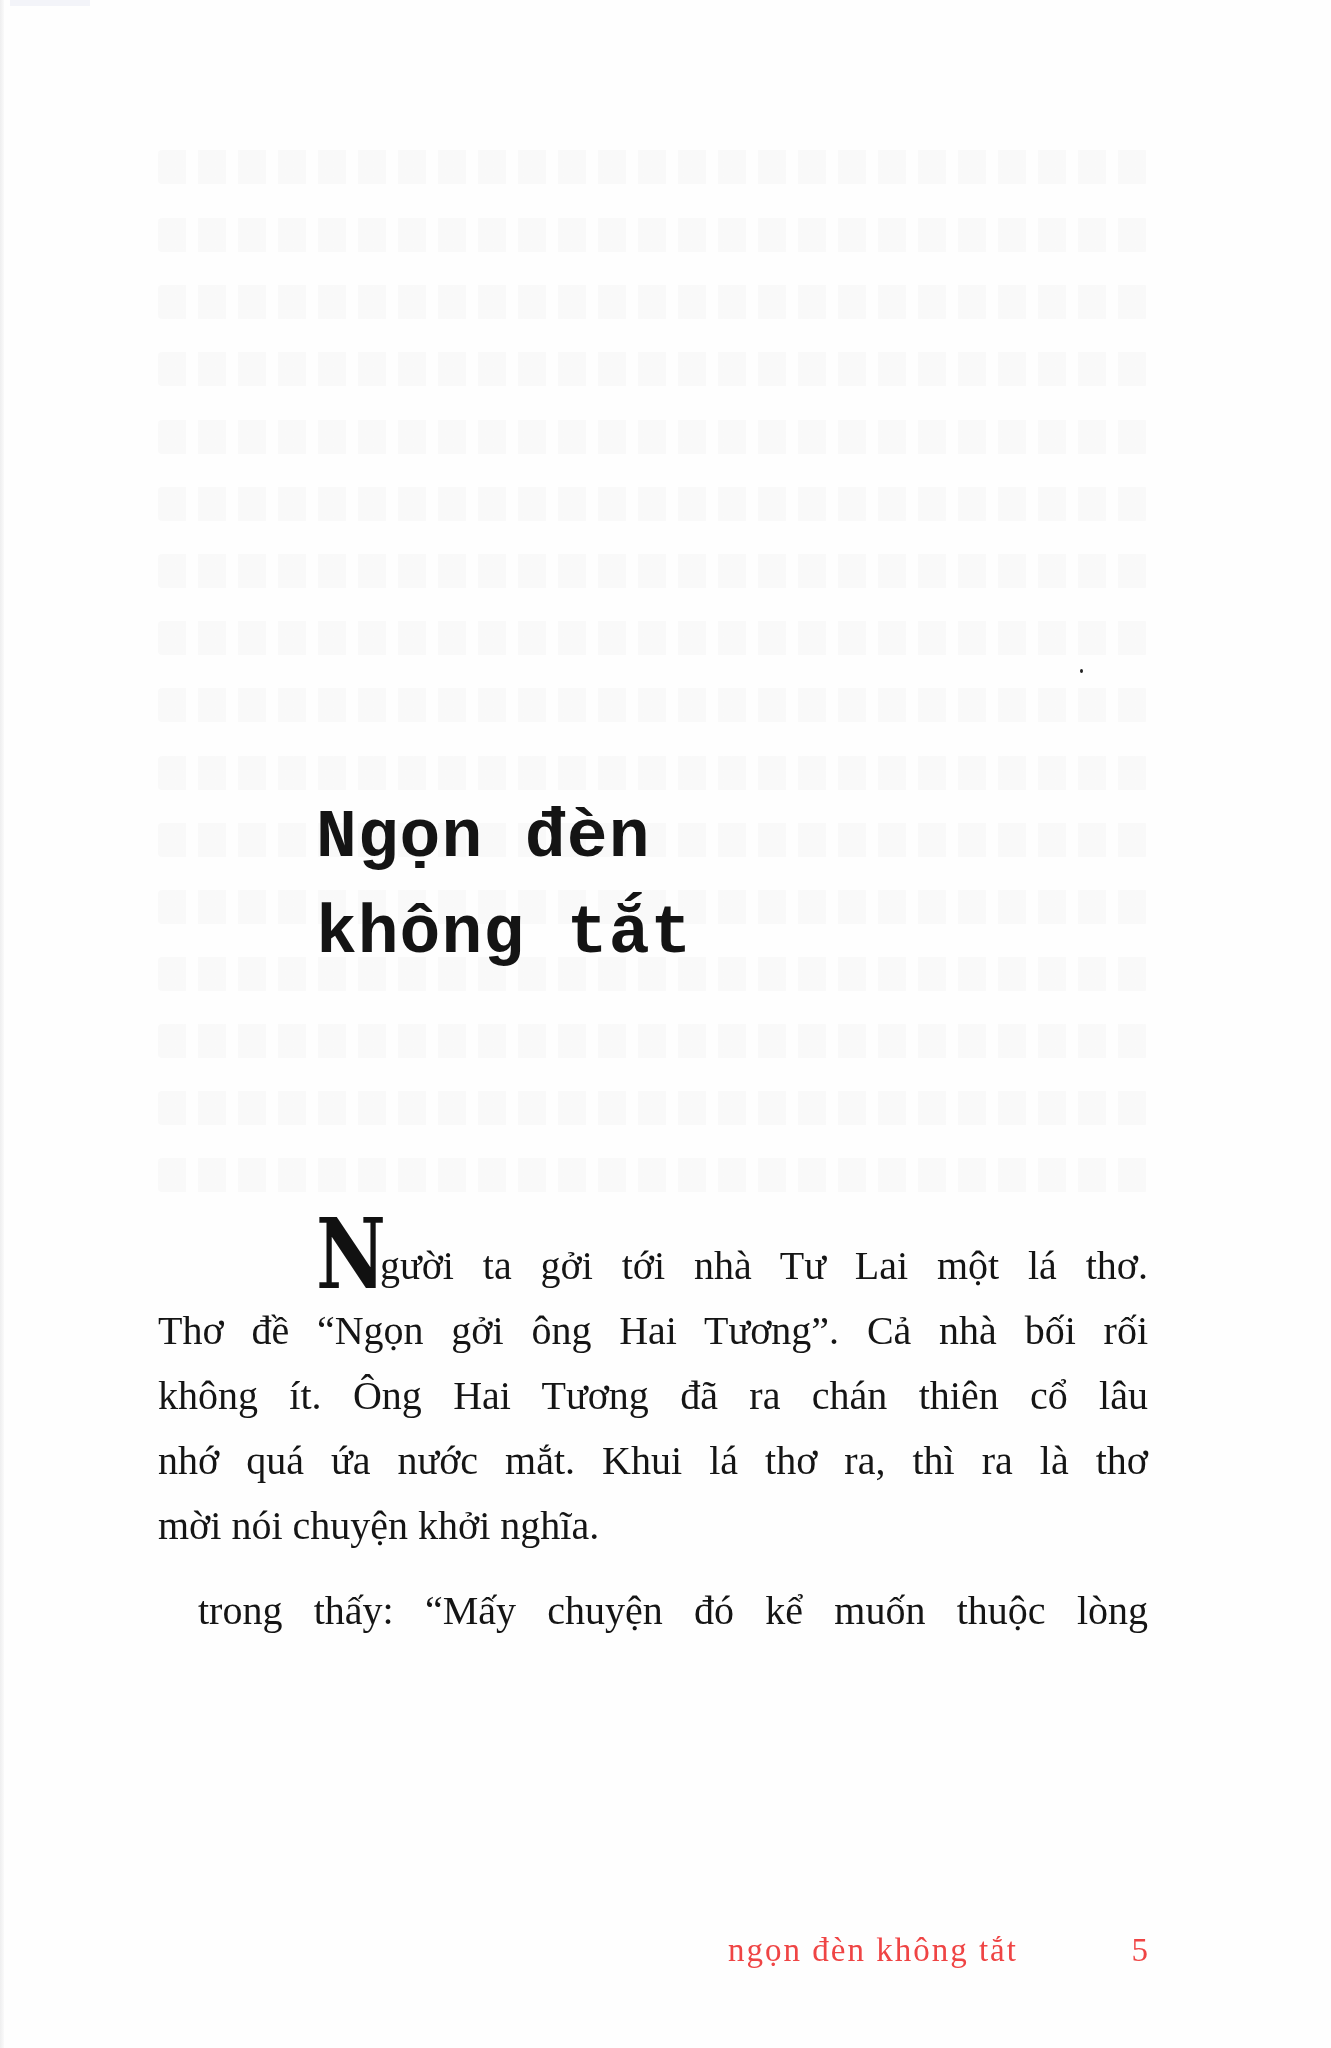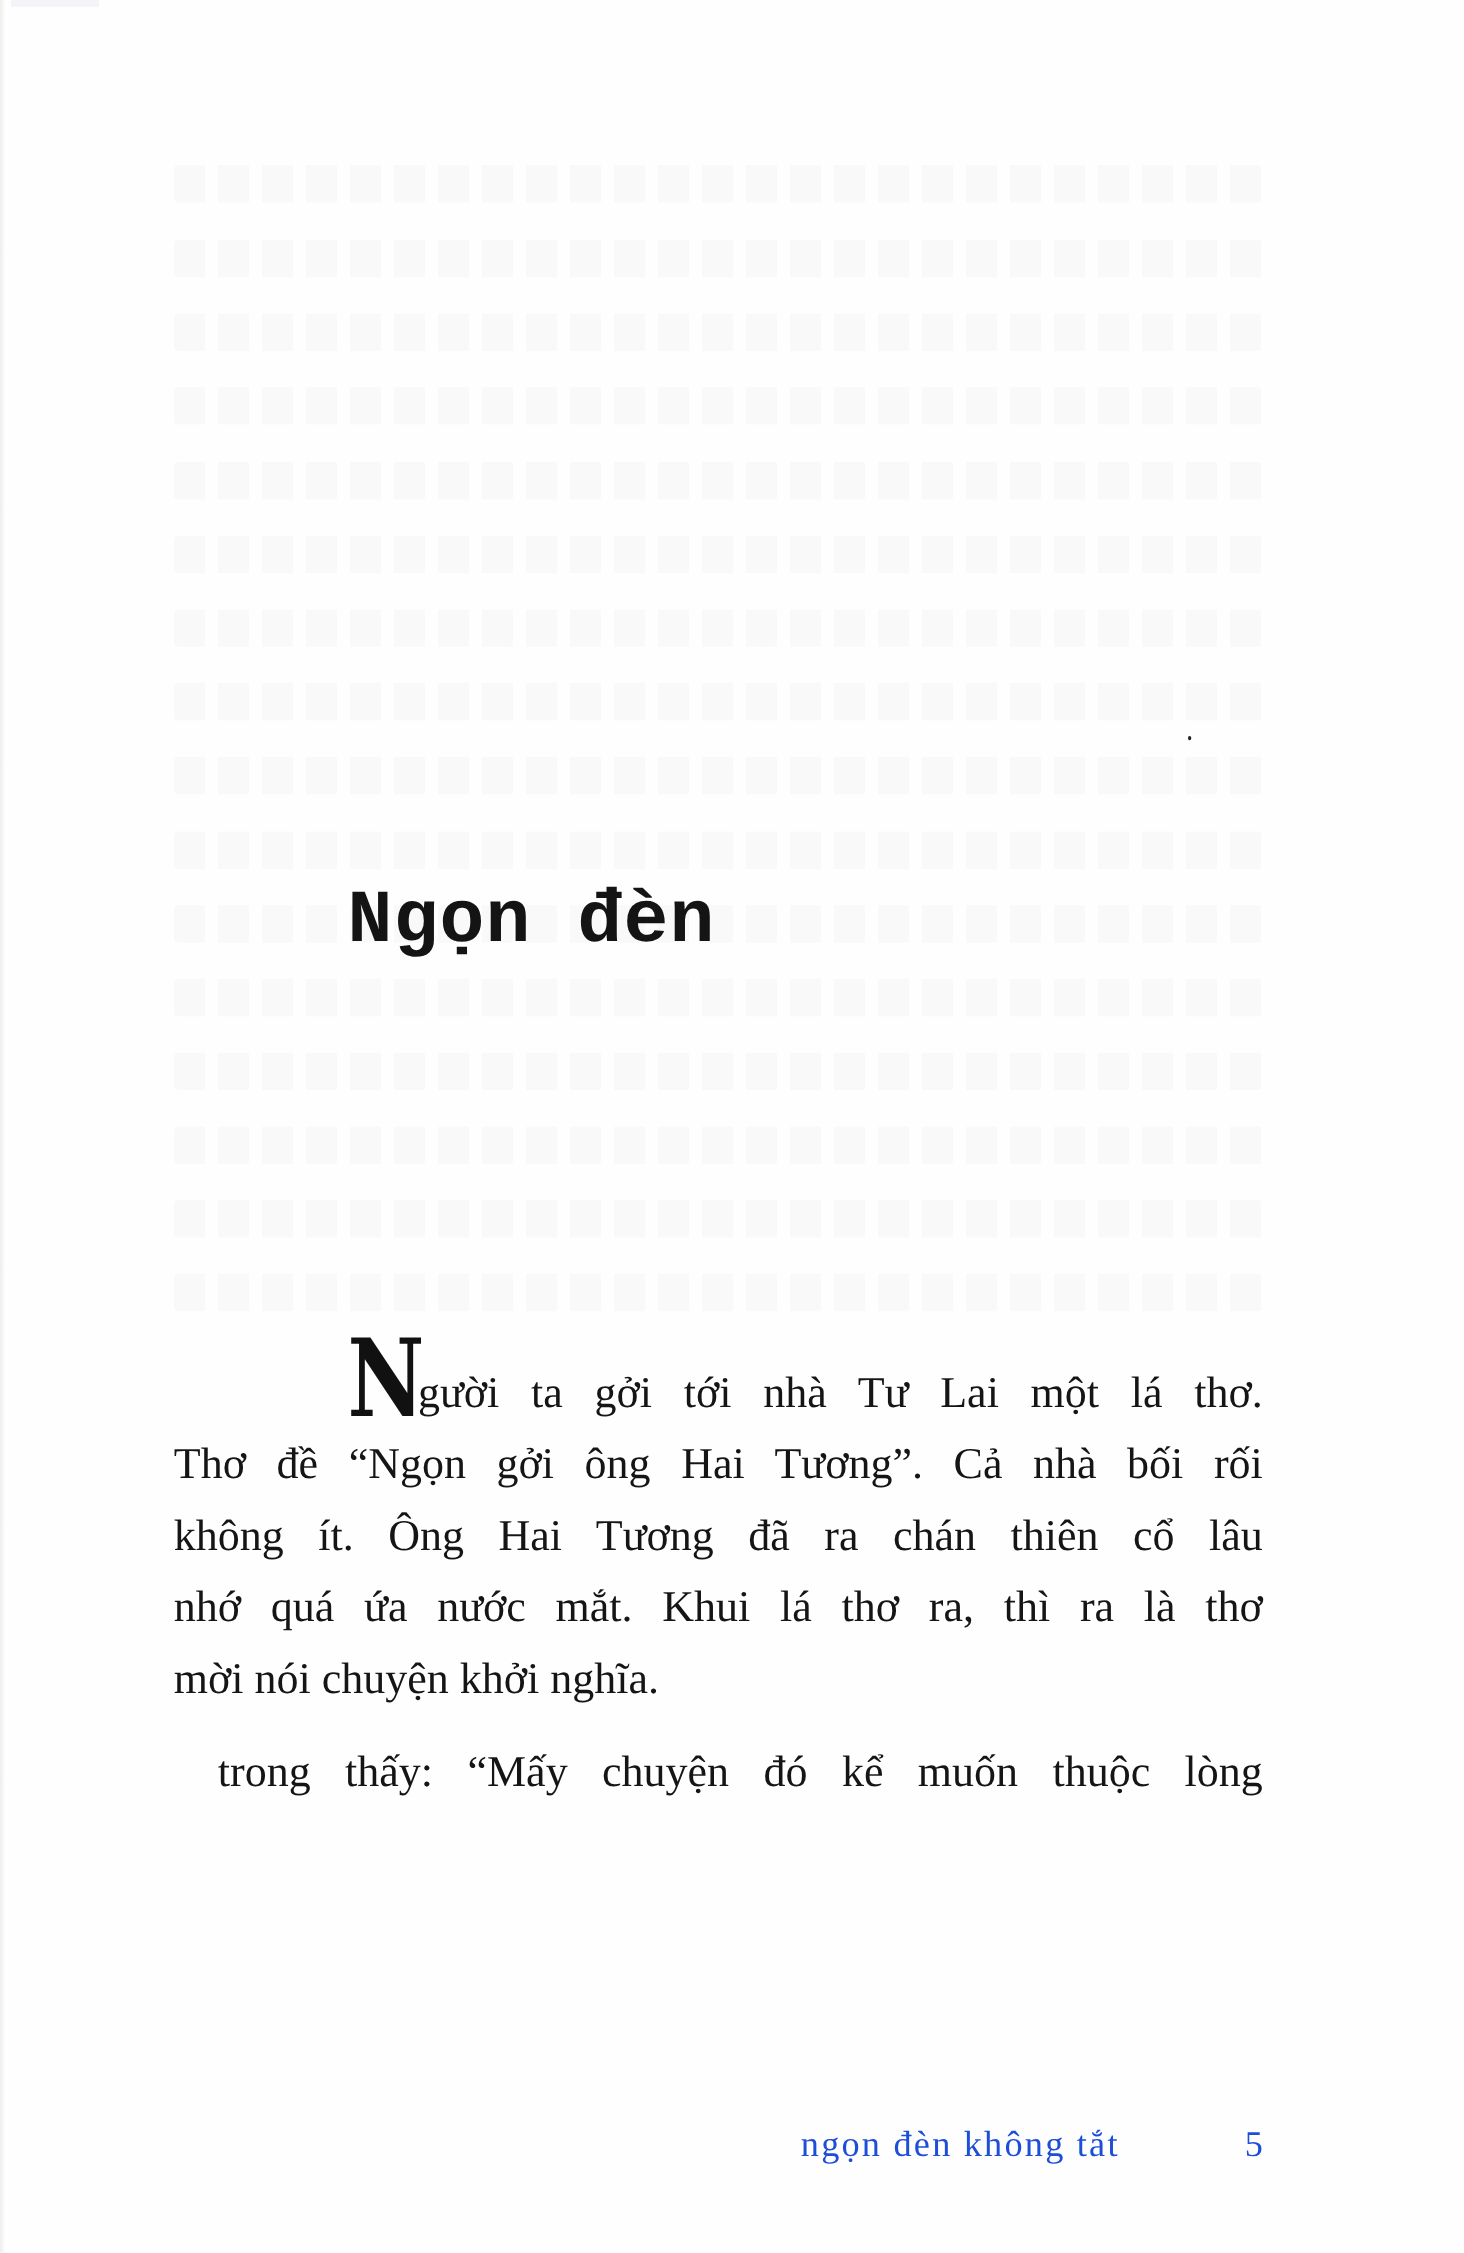--- a/index.html
+++ b/index.html
@@ -114,21 +114,21 @@
     .indent { padding-left: 40px; }
 
     .running-footer {
       position: absolute;
       left: 728px;
       top: 1930px;
       width: 420px;
       font-family: "Liberation Serif", "DejaVu Serif", serif;
       font-size: 33px;
       line-height: 40px;
-      color: #1d4ed8;
+      color: #ef4444;
       letter-spacing: 2px;
       display: flex;
       justify-content: space-between;
     }
     .footer-num { letter-spacing: 0; }
   </style>
 </head>
 <body>
 
 <div class="page">
@@ -149,20 +149,21 @@
   <div class="bleed" style="top:890px"></div>
   <div class="bleed" style="top:957px"></div>
   <div class="bleed" style="top:1024px"></div>
   <div class="bleed" style="top:1091px"></div>
   <div class="bleed" style="top:1158px"></div>
 
   <div class="stray-dot"></div>
 
   <h1 class="chapter-title">
     <span>Ngọn đèn</span>
+    <span>không tắt</span>
   </h1>
 
   <div class="body-text">
     <p class="para">
       <span class="line first">
         <span class="dropcap">N</span>
         <span>gười ta gởi tới nhà Tư Lai một lá thơ.</span>
       </span>
       <span class="line">Thơ đề “Ngọn gởi ông Hai Tương”. Cả nhà bối rối</span>
       <span class="line">không ít. Ông Hai Tương đã ra chán thiên cổ lâu</span>

